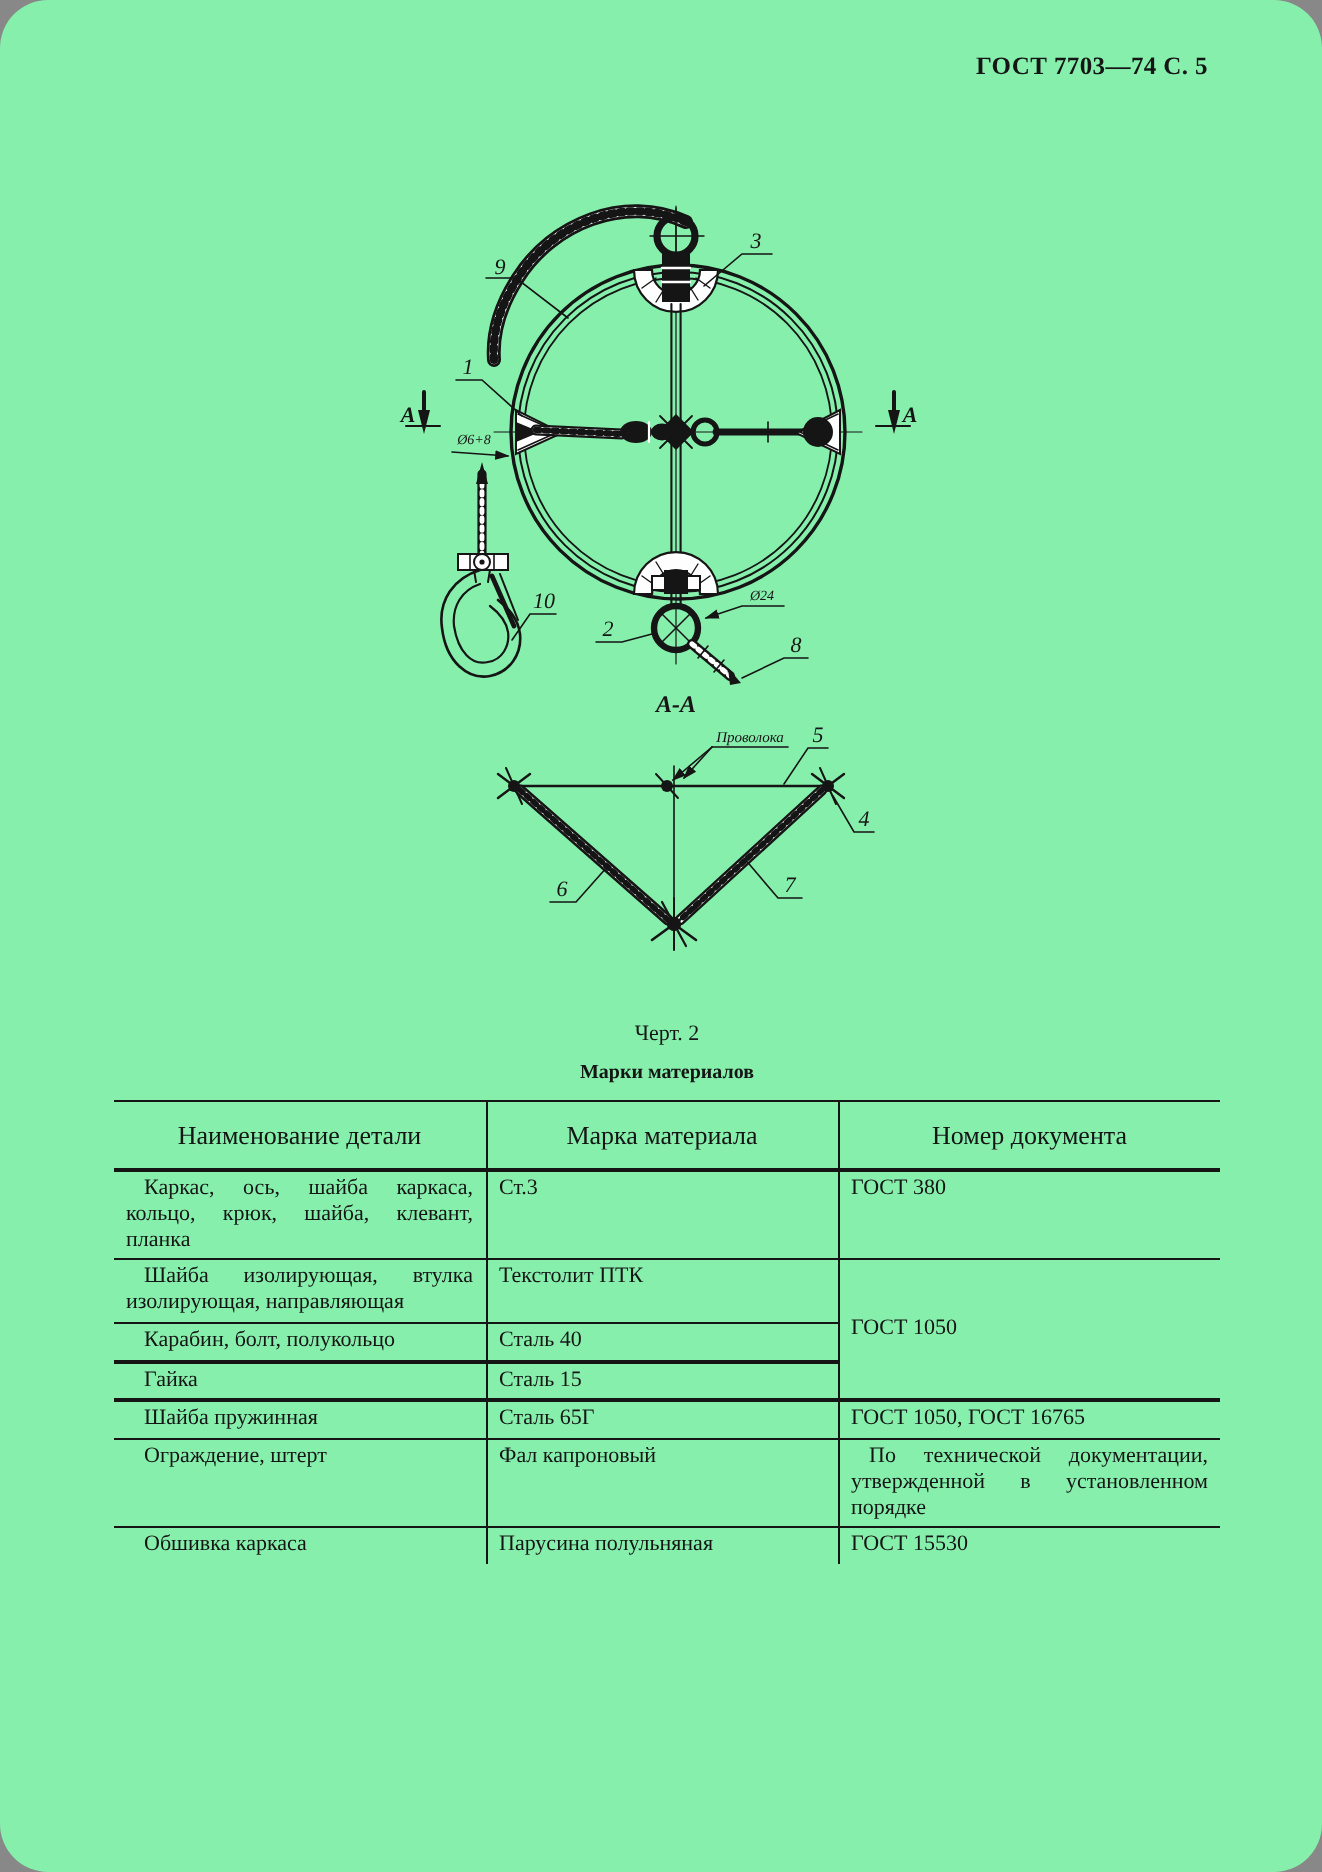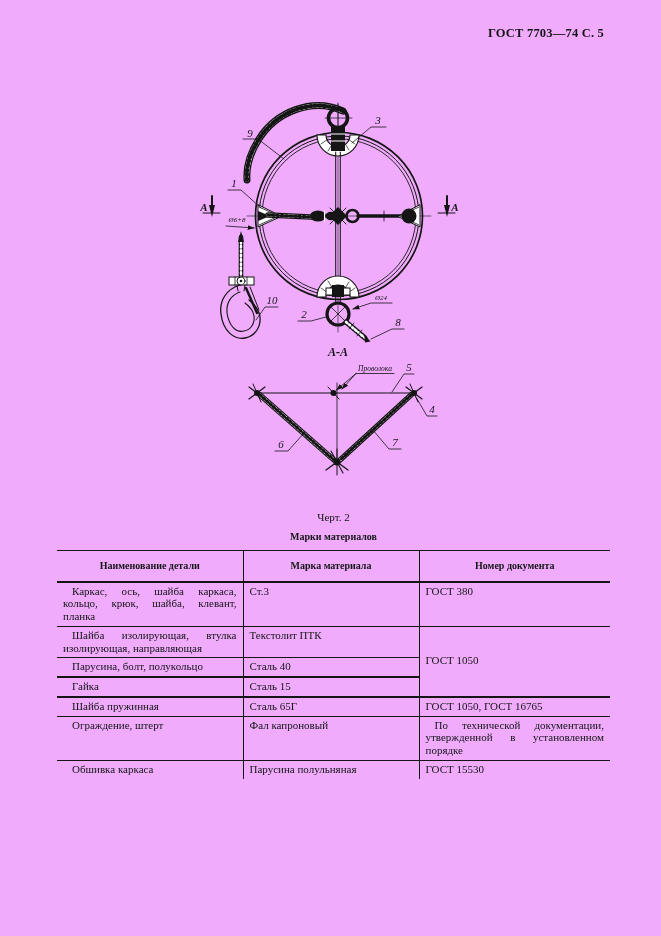--- a/index.html
+++ b/index.html
@@ -1,18 +1,18 @@
 <!DOCTYPE html>
 <html><head>
 <meta charset="utf-8">
 <style>
   html,body{margin:0;padding:0;background:#888;}
   .page{
-    position:relative;width:661px;height:936px;background:#f0abfc;margin:0 auto;
-    font-family:"Liberation Serif","DejaVu Serif",serif;color:#151515;overflow:hidden;
+    position:relative;width:661px;height:936px;background:#86efac;margin:0 auto;
+    font-family:"Liberation Serif","DejaVu Serif",serif;color:#151515;overflow:hidden;border-radius:24px;
   }
   .gost-header{
     position:absolute;top:26px;right:57px;font-weight:bold;font-size:12.5px;letter-spacing:.2px;
   }
   .intro{
     position:absolute;left:57px;top:50px;width:549px;font-size:11.6px;line-height:1.32;
     text-align:justify;text-indent:32px;word-spacing:1.5px;
   }
   .drawing{position:absolute;left:140px;top:95px;}
   .caption-line{
@@ -20,21 +20,21 @@
   }
   .caption-line i{font-size:9.8px;}
   .fig-number{position:absolute;left:57px;top:511px;width:553px;text-align:center;font-size:11px;}
   .table-title{position:absolute;left:57px;top:531px;width:553px;text-align:center;font-size:10px;font-weight:bold;}
   .mat-table{
     position:absolute;left:57px;top:550px;width:553px;border-collapse:collapse;
     font-size:11px;line-height:1.16;table-layout:fixed;
   }
   .mat-table{border-top:1.4px solid #151515;}
   .mat-table th{
-    font-weight:bold;font-size:10px;text-align:center;vertical-align:middle;
+    font-weight:normal;font-size:13px;text-align:center;vertical-align:middle;
     border-bottom:2.3px solid #151515;padding:9px 4px;
   }
   .mat-table col.w1{width:186px}.mat-table col.w2{width:176px}.mat-table col.w3{width:191px}
   .mat-table th.c2,.mat-table th.c3,.mat-table td.c2,.mat-table td.c3{border-left:1.7px solid #151515;}
   .mat-table td{padding:2px 6px 3px 6px;vertical-align:top;border-bottom:1px solid #151515;}
   .mat-table td.c1{text-align:justify;text-indent:9px;}
   .mat-table tr.bb2 td{border-bottom:2.3px solid #151515;}
   .mat-table tr.bb0 td{border-bottom:none;}
   .mat-table td.docspan{vertical-align:middle;border-bottom:2.3px solid #151515;}
   .mat-table td.c3.just{text-align:justify;text-indent:9px;}
@@ -266,21 +266,21 @@
           <td class="c1">Каркас, ось, шайба каркаса, кольцо, крюк, шайба, клевант, планка</td>
           <td class="c2">Ст.3</td>
           <td class="c3">ГОСТ 380</td>
         </tr>
         <tr class="">
           <td class="c1">Шайба изолирующая, втулка изолирующая, направляющая</td>
           <td class="c2">Текстолит ПТК</td>
           <td class="c3 docspan" rowspan="3">ГОСТ 1050</td>
         </tr>
         <tr class="bb2">
-          <td class="c1">Парусина, болт, полукольцо</td>
+          <td class="c1">Карабин, болт, полукольцо</td>
           <td class="c2">Сталь 40</td>
         </tr>
         <tr class="bb2">
           <td class="c1">Гайка</td>
           <td class="c2">Сталь 15</td>
         </tr>
         <tr class="">
           <td class="c1">Шайба пружинная</td>
           <td class="c2">Сталь 65Г</td>
           <td class="c3">ГОСТ 1050, ГОСТ 16765</td>

